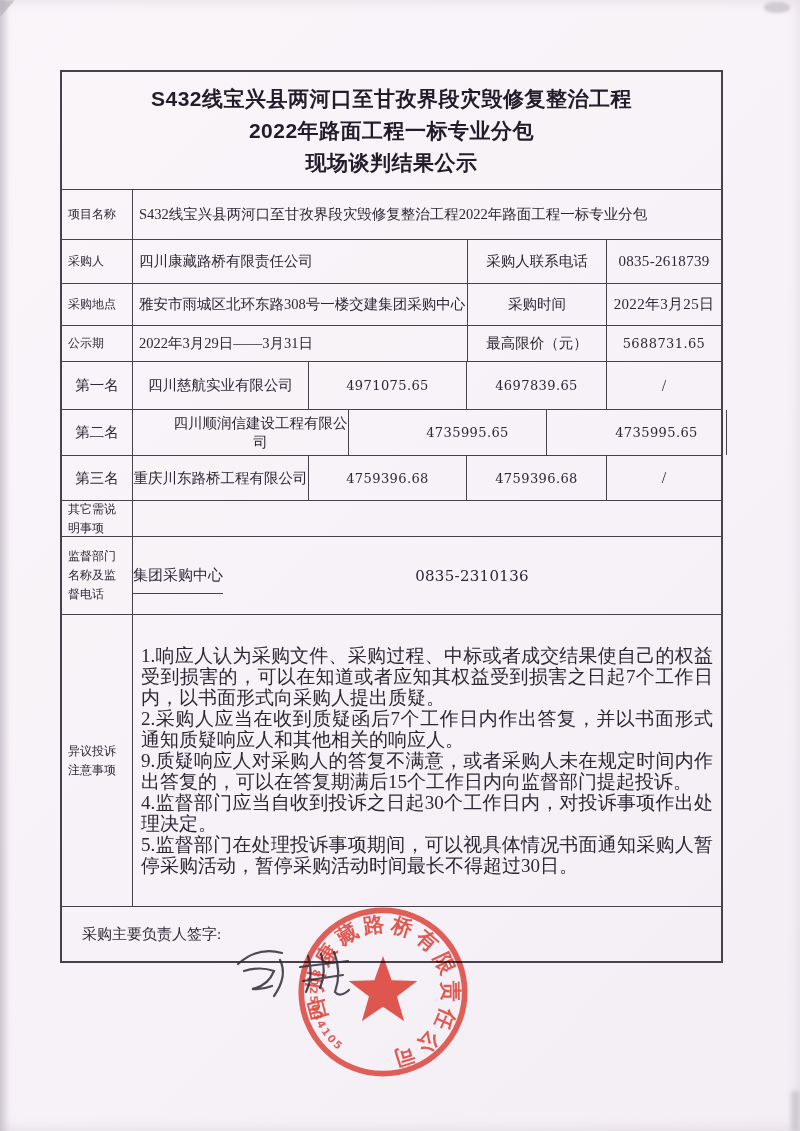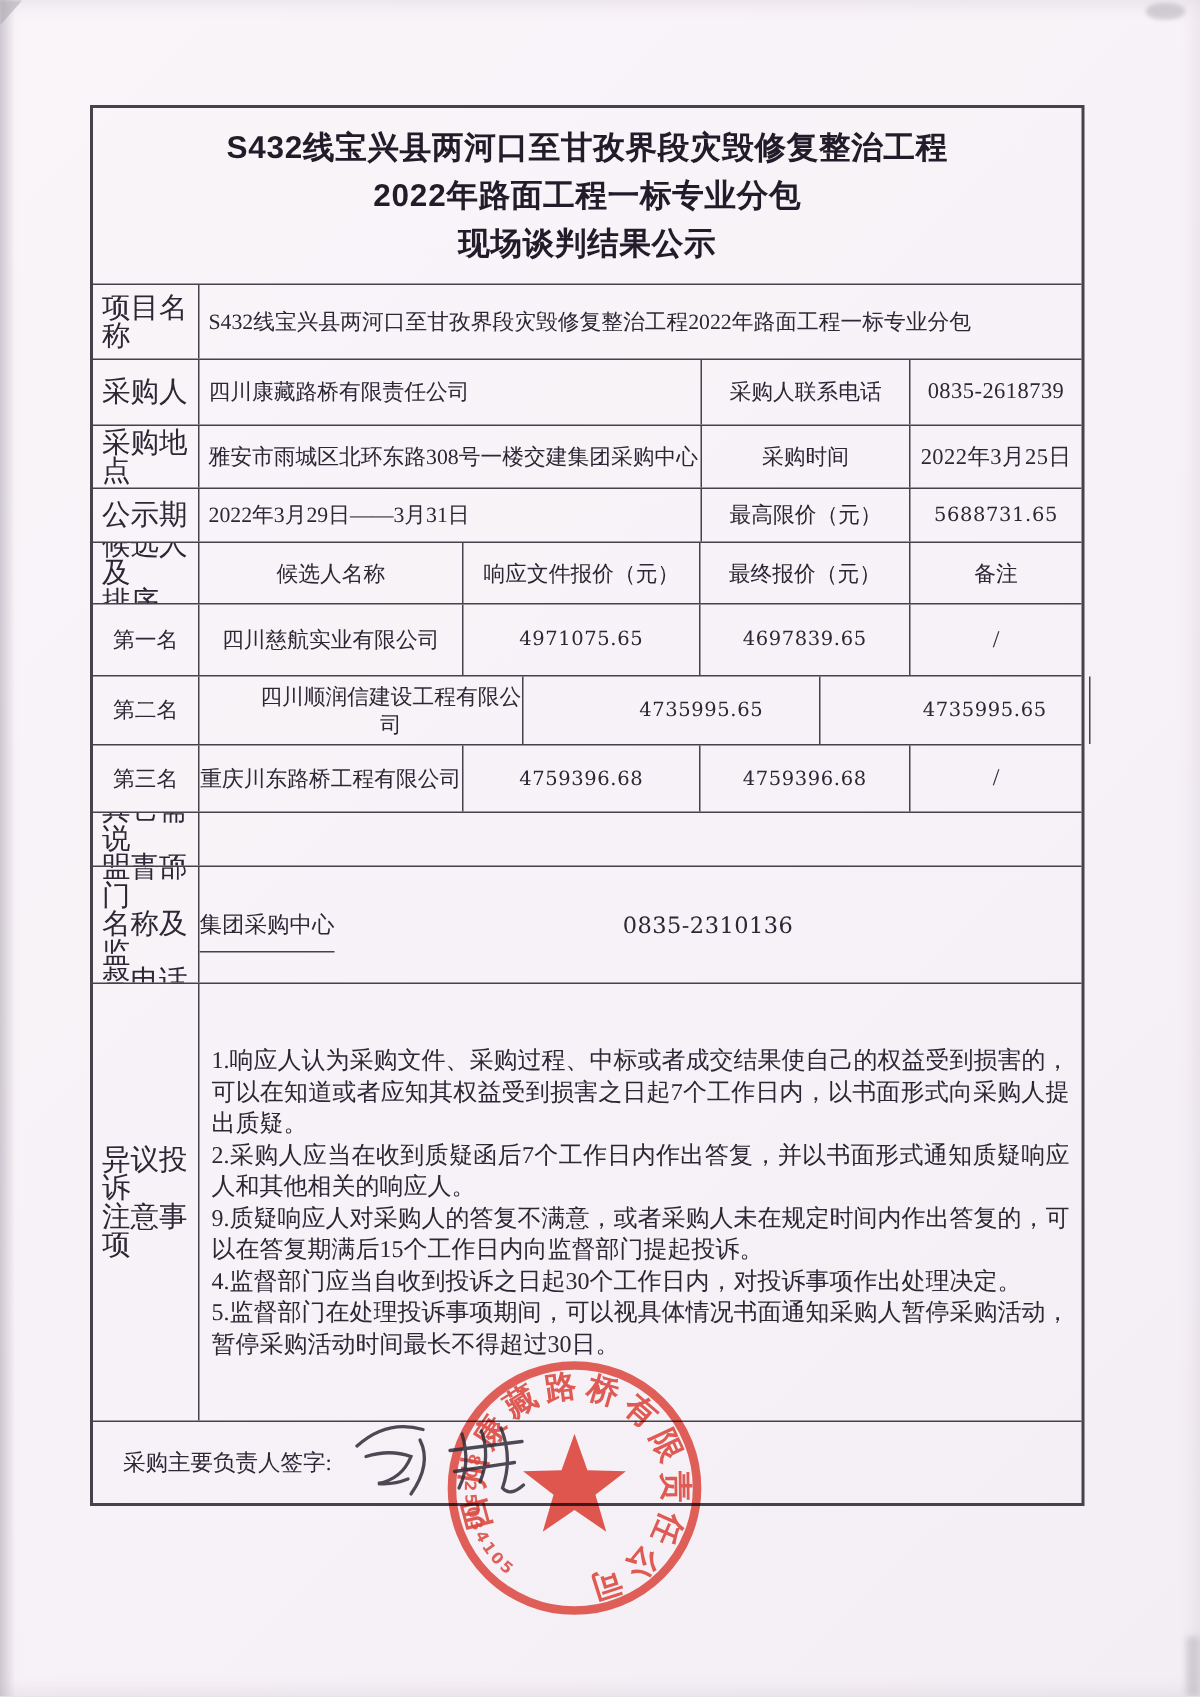--- a/index.html
+++ b/index.html
@@ -42,35 +42,35 @@
   .w-attr{width:139px; flex:none;}
   .w-name{width:176px; flex:none;}
   .w-price1{width:158px; flex:none;}
   .w-price2{width:140px; flex:none;}
   .w-flex{flex:1;}
 
   .title-cell{flex:1; flex-direction:column; justify-content:center; gap:2px;}
   .title-line{font-family:"Liberation Sans","DejaVu Sans",sans-serif; font-weight:700;
     font-size:21px; line-height:30px; color:#211c29; letter-spacing:.5px; text-align:center;}
 
-  .lab{padding-left:6px; font-size:19px; line-height:19px;}
+  .lab{padding-left:6px; font-size:12px; line-height:19px;}
   .pre{white-space:pre-line;}
   .val-l{padding-left:6px; font-size:14.5px;}
   .cen{justify-content:center; text-align:center; font-size:14.5px;}
   .num{font-family:"DejaVu Serif",serif; font-size:13px; letter-spacing:.4px;}
   .phone{font-size:15px; letter-spacing:.3px;}
   .slash{font-size:16px;}
 
   .superv-right{flex:1; display:flex; flex-direction:row;}
   .superv-sub{flex:none; height:37px; display:flex; align-items:center; justify-content:center;
     border-bottom:1.5px solid #46414b; font-size:15px;}
   .superv-sub:last-child{border-bottom:none; flex:1;}
 
   .complaint-body{flex:1; align-items:center;}
-  .complaint-text{padding:8px 8px 8px 8px; font-size:16px; line-height:21px; text-align:justify;}
+  .complaint-text{padding:8px 8px 8px 8px; font-size:19px; line-height:21px; text-align:justify;}
   .complaint-text p{margin:0;}
 
   .sign-cell{flex:1; position:relative;}
   .sign-label{padding-left:20px; font-size:15px;}
 
   
   .signature{position:absolute; left:228px; top:938px; z-index:4; pointer-events:none;}
   .seal{position:absolute; left:288px; top:897px; z-index:3; mix-blend-mode:multiply;
     opacity:.92; pointer-events:none;}
 </style>
@@ -112,28 +112,20 @@
       <div class="td w-flex cen phone">2022年3月25日</div>
     </div>
 
     <div class="tr h-period">
       <div class="td w-label lab">公示期</div>
       <div class="td w-info-val val-l">2022年3月29日——3月31日</div>
       <div class="td w-attr cen">最高限价（元）</div>
       <div class="td w-flex cen num">5688731.65</div>
     </div>
 
-    <div class="tr h-chead">
-      <div class="td w-label lab pre">候选人及
-排序</div>
-      <div class="td w-name cen">候选人名称</div>
-      <div class="td w-price1 cen">响应文件报价（元）</div>
-      <div class="td w-price2 cen">最终报价（元）</div>
-      <div class="td w-flex cen">备注</div>
-    </div>
 
     <div class="tr h-c1">
       <div class="td w-label cen">第一名</div>
       <div class="td w-name cen">四川慈航实业有限公司</div>
       <div class="td w-price1 cen num">4971075.65</div>
       <div class="td w-price2 cen num">4697839.65</div>
       <div class="td w-flex cen slash">/</div>
     </div>
 
     <div class="tr h-c2">

